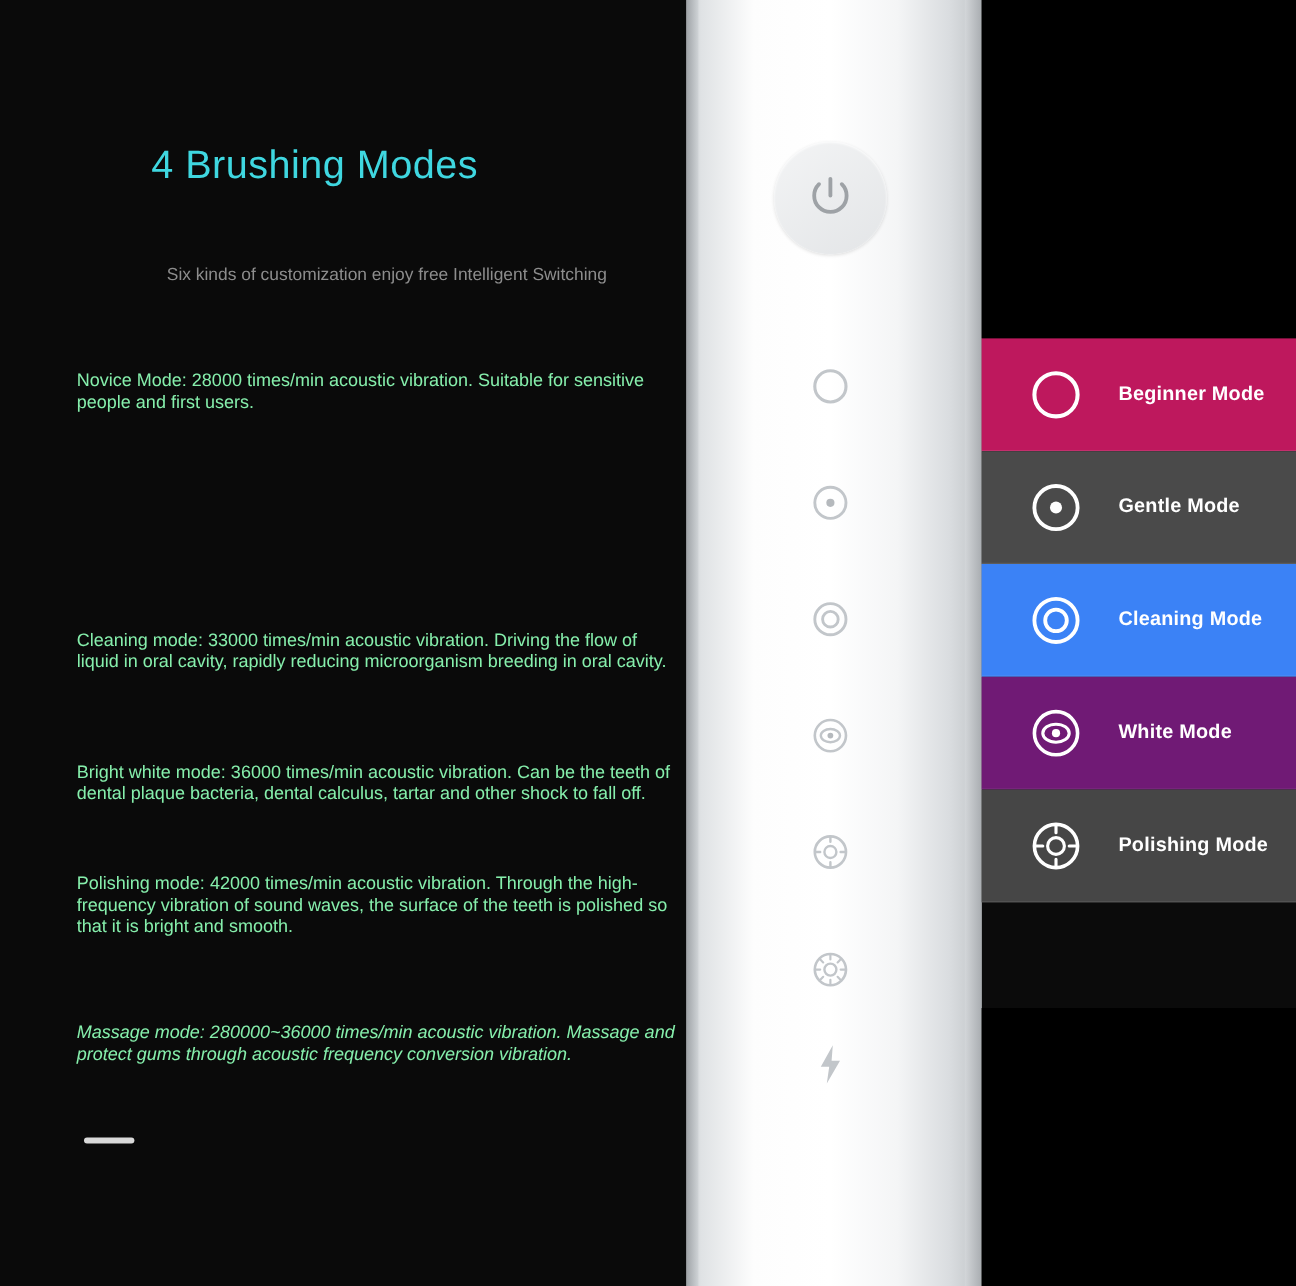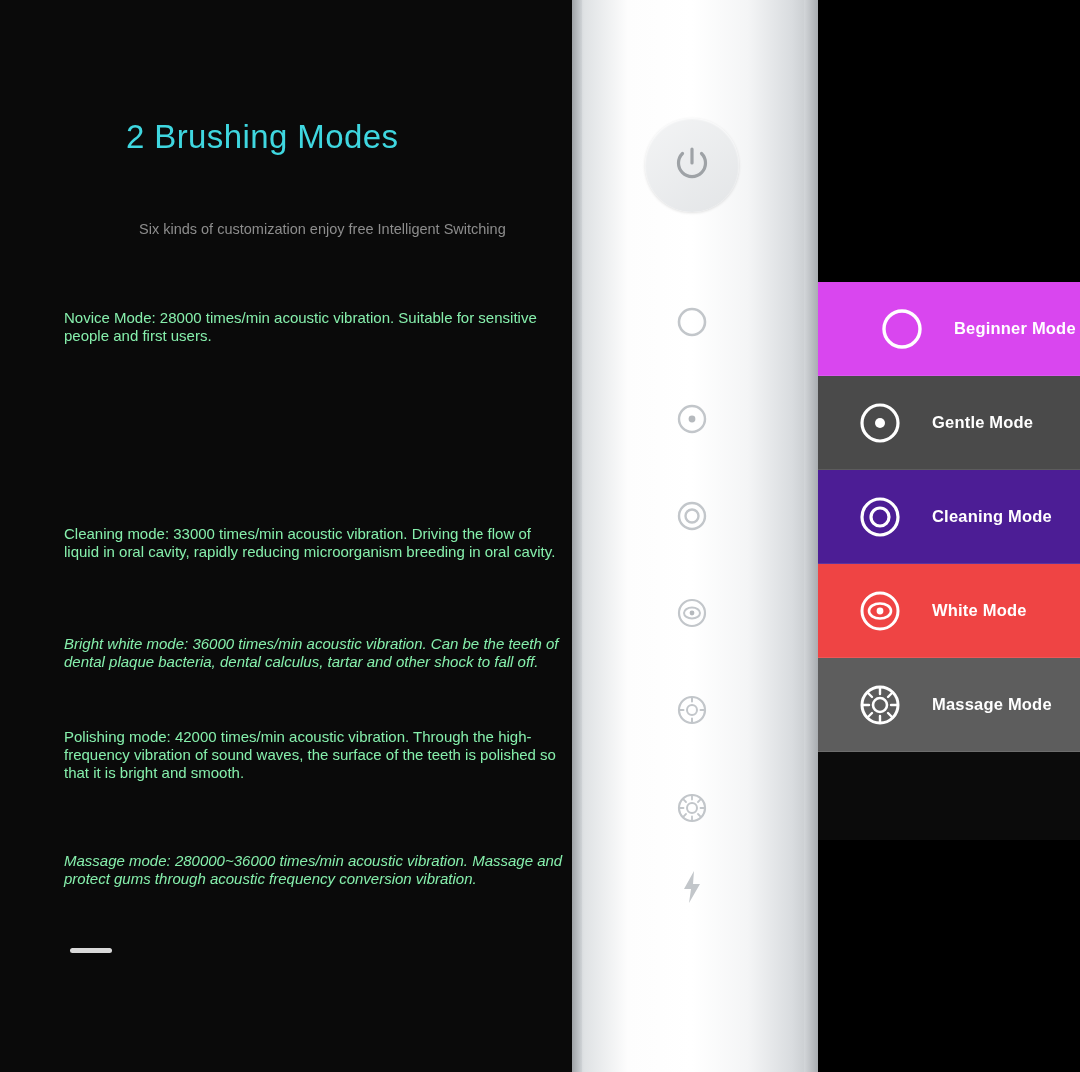--- a/index.html
+++ b/index.html
@@ -49,21 +49,21 @@
     position: absolute;
     left: 64px;
     width: 500px;
     font-size: 15px;
     line-height: 18px;
     color: #86efac;
   }
   .d1 { top: 309px; }
   .d2 { top: 416px; }
   .d3 { top: 525px; }
-  .d4 { top: 635px; font-style: italic; }
+  .d4 { top: 635px; }
   .d5 { top: 728px; }
   .d6 { top: 852px; font-style: italic; }
 
   .bottom-dash {
     position: absolute;
     left: 70px;
     top: 948px;
     width: 42px;
     height: 5px;
     background: #d9d9d9;
@@ -132,24 +132,24 @@
     top: 282px;
     width: 262px;
   }
   .legend-row {
     position: relative;
     height: 93px;
     display: flex;
     align-items: center;
     border-bottom: 1px solid rgba(255,255,255,0.10);
   }
-  .legend-row.tone-a { background: #d946ef; padding-left: 22px; }
+  .legend-row.tone-a { background: #be185d; }
   .legend-row.tone-b { background: #4a4a4a; }
-  .legend-row.tone-c { background: #4c1d95; }
-  .legend-row.tone-d { background: #ef4444; }
+  .legend-row.tone-c { background: #3b82f6; }
+  .legend-row.tone-d { background: #701a75; }
   .legend-row.tone-e { background: #464646; }
   .legend-row.tone-f { background: #5d5d5d; }
 
   .legend-icon {
     width: 60px;
     height: 60px;
     margin-left: 32px;
     display: flex;
     align-items: center;
     justify-content: center;
@@ -171,21 +171,21 @@
   }
   .right-fill-top { top: 0; height: 282px; }
   .right-fill-bottom { top: 840px; height: 232px; }
 </style>
 </head>
 <body>
 
 <div id="page">
 
   <div class="left-panel">
-    <div class="headline">2 Brushing Modes</div>
+    <div class="headline">4 Brushing Modes</div>
     <div class="subhead">Six kinds of customization enjoy free Intelligent Switching</div>
 
     <div class="mode-desc d1">Novice Mode: 28000 times/min acoustic vibration. Suitable for sensitive people and first users.</div>
     <div class="mode-desc d3">Cleaning mode: 33000 times/min acoustic vibration. Driving the flow of liquid in oral cavity, rapidly reducing microorganism breeding in oral cavity.</div>
     <div class="mode-desc d4">Bright white mode: 36000 times/min acoustic vibration. Can be the teeth of dental plaque bacteria, dental calculus, tartar and other shock to fall off.</div>
     <div class="mode-desc d5">Polishing mode: 42000 times/min acoustic vibration. Through the high-frequency vibration of sound waves, the surface of the teeth is polished so that it is bright and smooth.</div>
     <div class="mode-desc d6">Massage mode: 280000~36000 times/min acoustic vibration. Massage and protect gums through acoustic frequency conversion vibration.</div>
 
     <div class="bottom-dash"></div>
   </div>
@@ -307,27 +307,26 @@
       <div class="legend-icon">
         <svg width="48" height="48" viewBox="0 0 48 48">
           <circle cx="24" cy="24" r="18" fill="none" stroke="#ffffff" stroke-width="3"></circle>
           <ellipse cx="24" cy="24" rx="11" ry="7.5" fill="none" stroke="#ffffff" stroke-width="2.6"></ellipse>
           <circle cx="24" cy="24" r="3.4" fill="#ffffff"></circle>
         </svg>
       </div>
       <div class="legend-label">White Mode</div>
     </div>
 
-
-    <div class="legend-row tone-f">
+    <div class="legend-row tone-e">
       <div class="legend-icon">
         <svg width="48" height="48" viewBox="0 0 48 48">
           <circle cx="24" cy="24" r="18" fill="none" stroke="#ffffff" stroke-width="3"></circle>
           <circle cx="24" cy="24" r="7" fill="none" stroke="#ffffff" stroke-width="2.6"></circle>
-          <path d="M24 7 L24 13 M24 35 L24 41 M7 24 L13 24 M35 24 L41 24
-                   M12 12 L16 16 M32 32 L36 36 M36 12 L32 16 M16 32 L12 36" stroke="#ffffff" stroke-width="2.4" stroke-linecap="round"></path>
-        </svg>
-      </div>
-      <div class="legend-label">Massage Mode</div>
-    </div>
+          <path d="M24 7 L24 13 M24 35 L24 41 M7 24 L13 24 M35 24 L41 24" stroke="#ffffff" stroke-width="2.6" stroke-linecap="round"></path>
+        </svg>
+      </div>
+      <div class="legend-label">Polishing Mode</div>
+    </div>
+
 
   </div>
 </div>
 
 </body></html>

